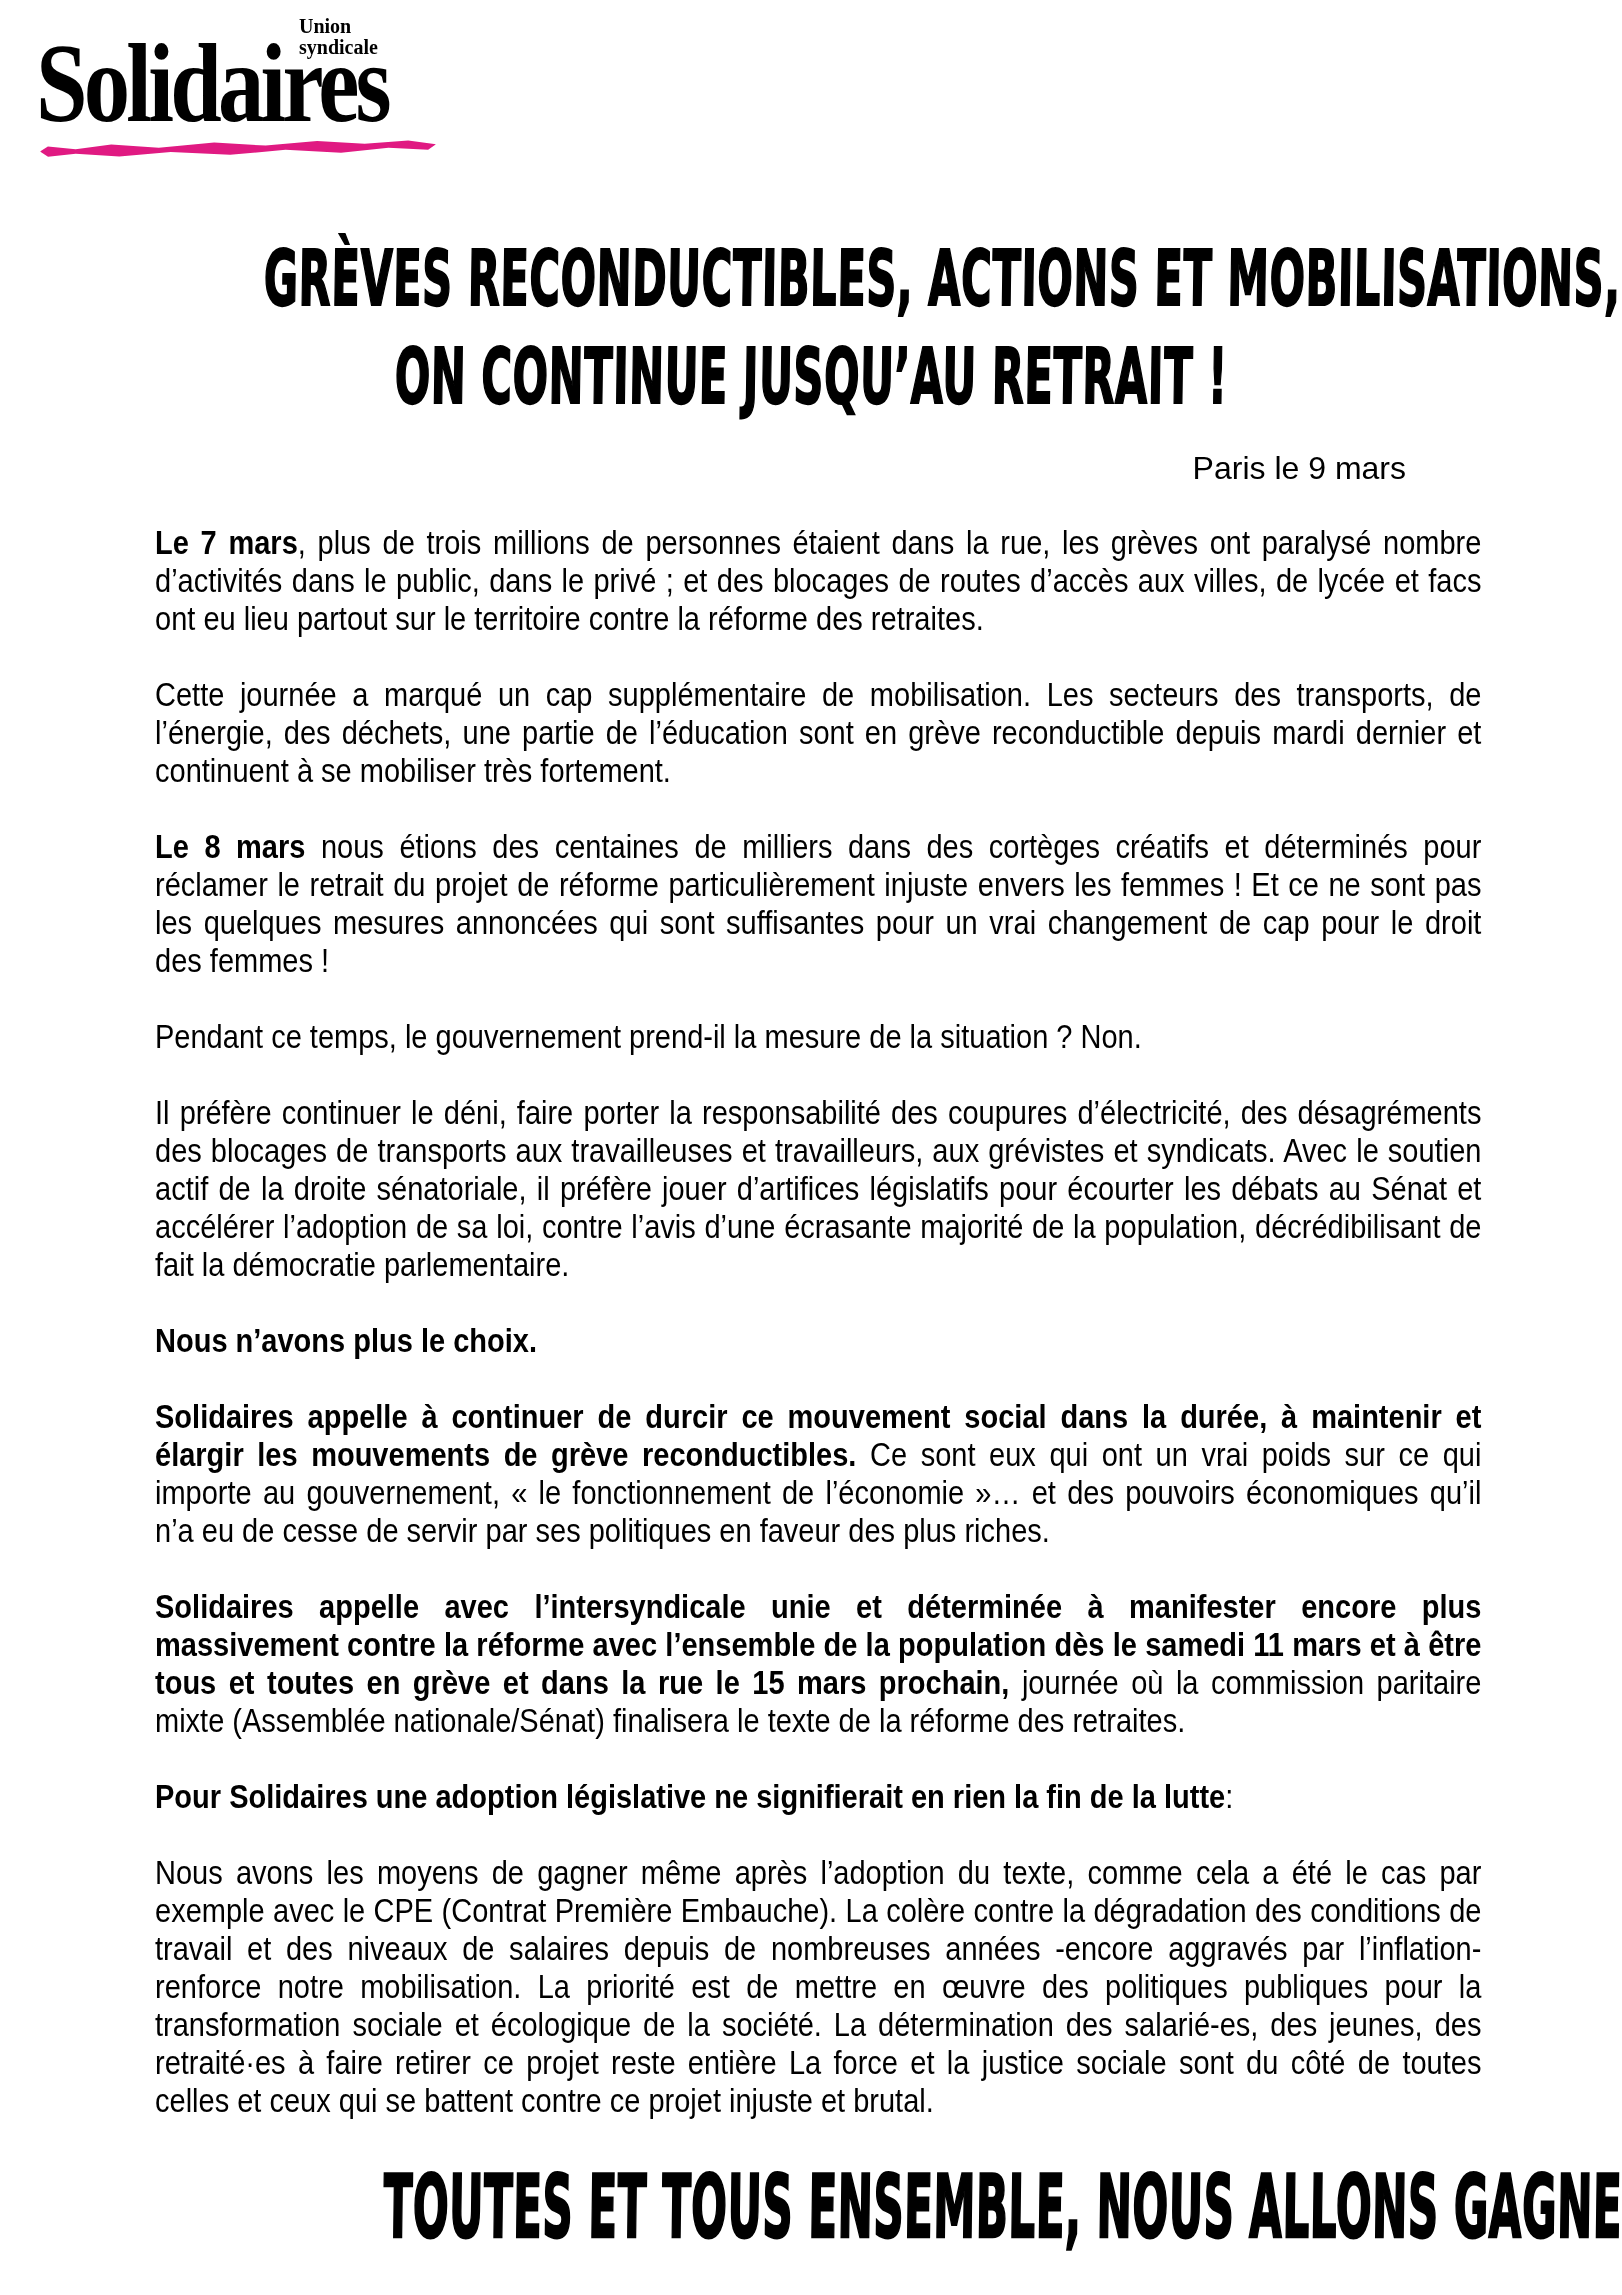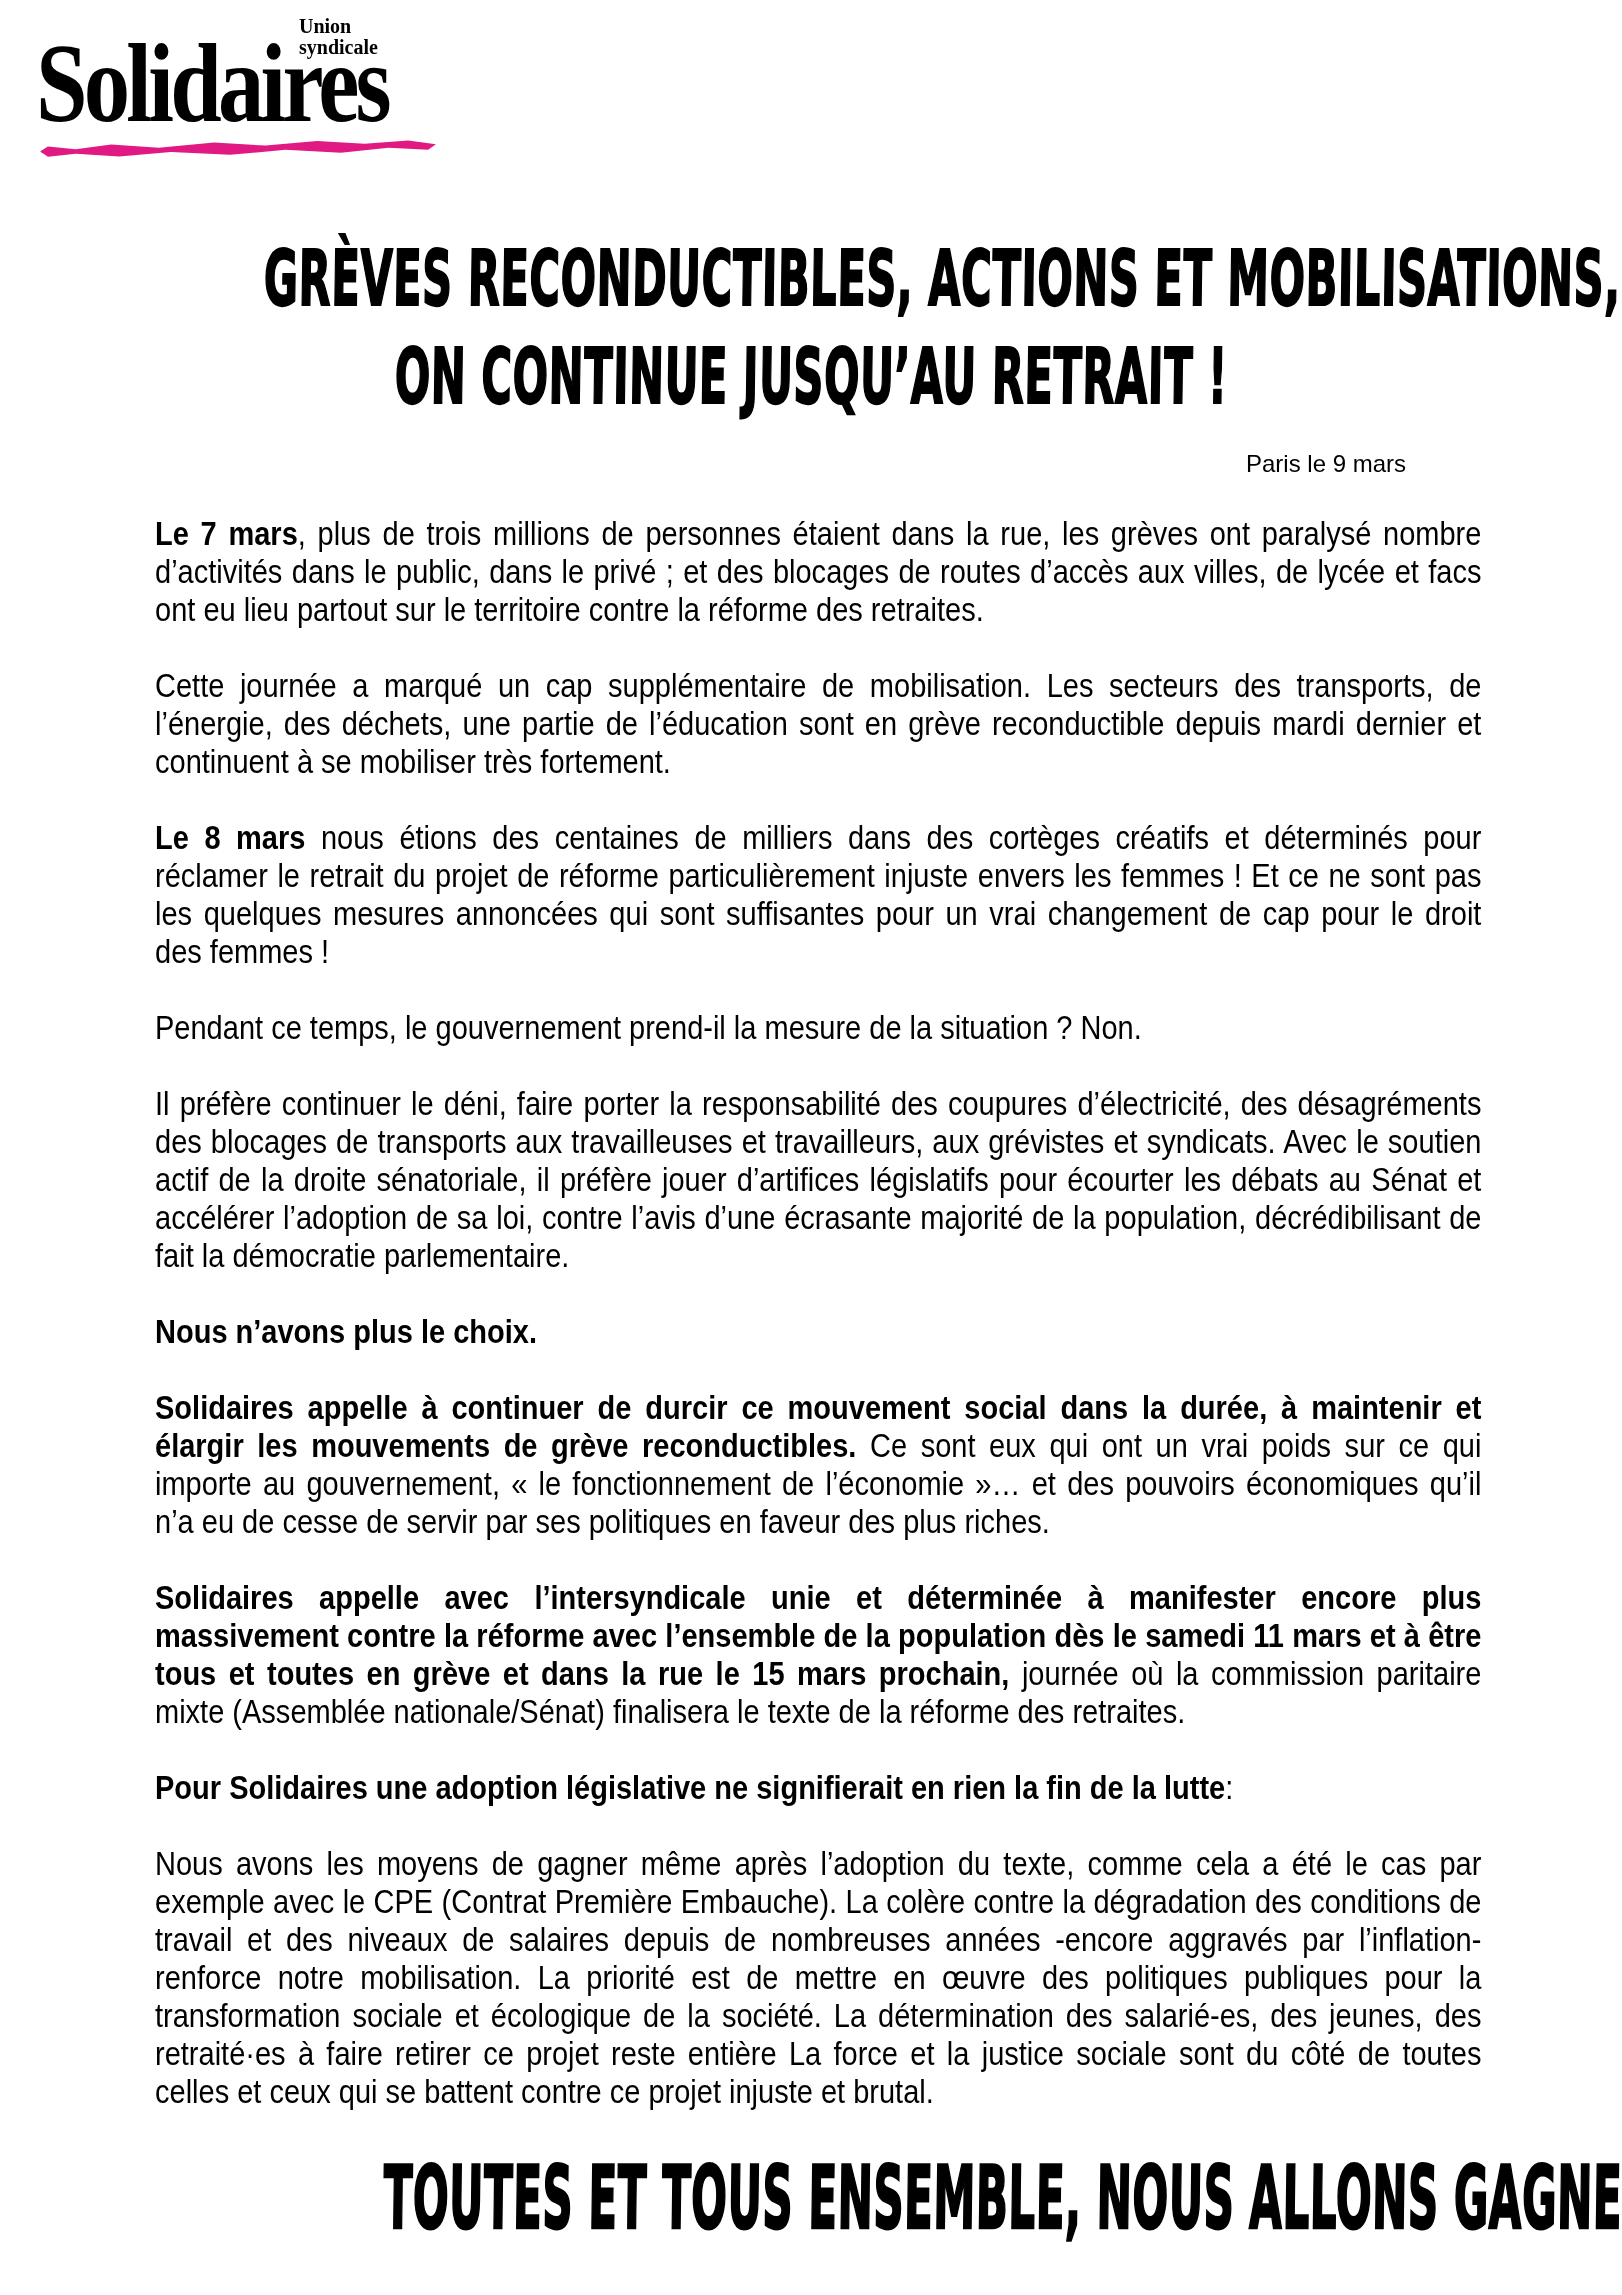--- a/index.html
+++ b/index.html
@@ -81,21 +81,21 @@
     font-weight: 900;
     font-size: 58px;
     letter-spacing: 0.7px;
     transform: scale(0.72, 1.32) skewX(-1.5deg);
     -webkit-text-stroke: 1.6px #000;
   }
   .dateline {
     margin-top: 17px;
     padding-right: 216px;
     text-align: right;
-    font-size: 24px;
+    font-size: 32px;
     line-height: 1.1;
   }
 
   
   .body-copy {
     margin: 38px 0 0 155px;
     width: 1509px;
     transform: scaleX(0.879);
     transform-origin: 0 0;
     font-size: 33px;

